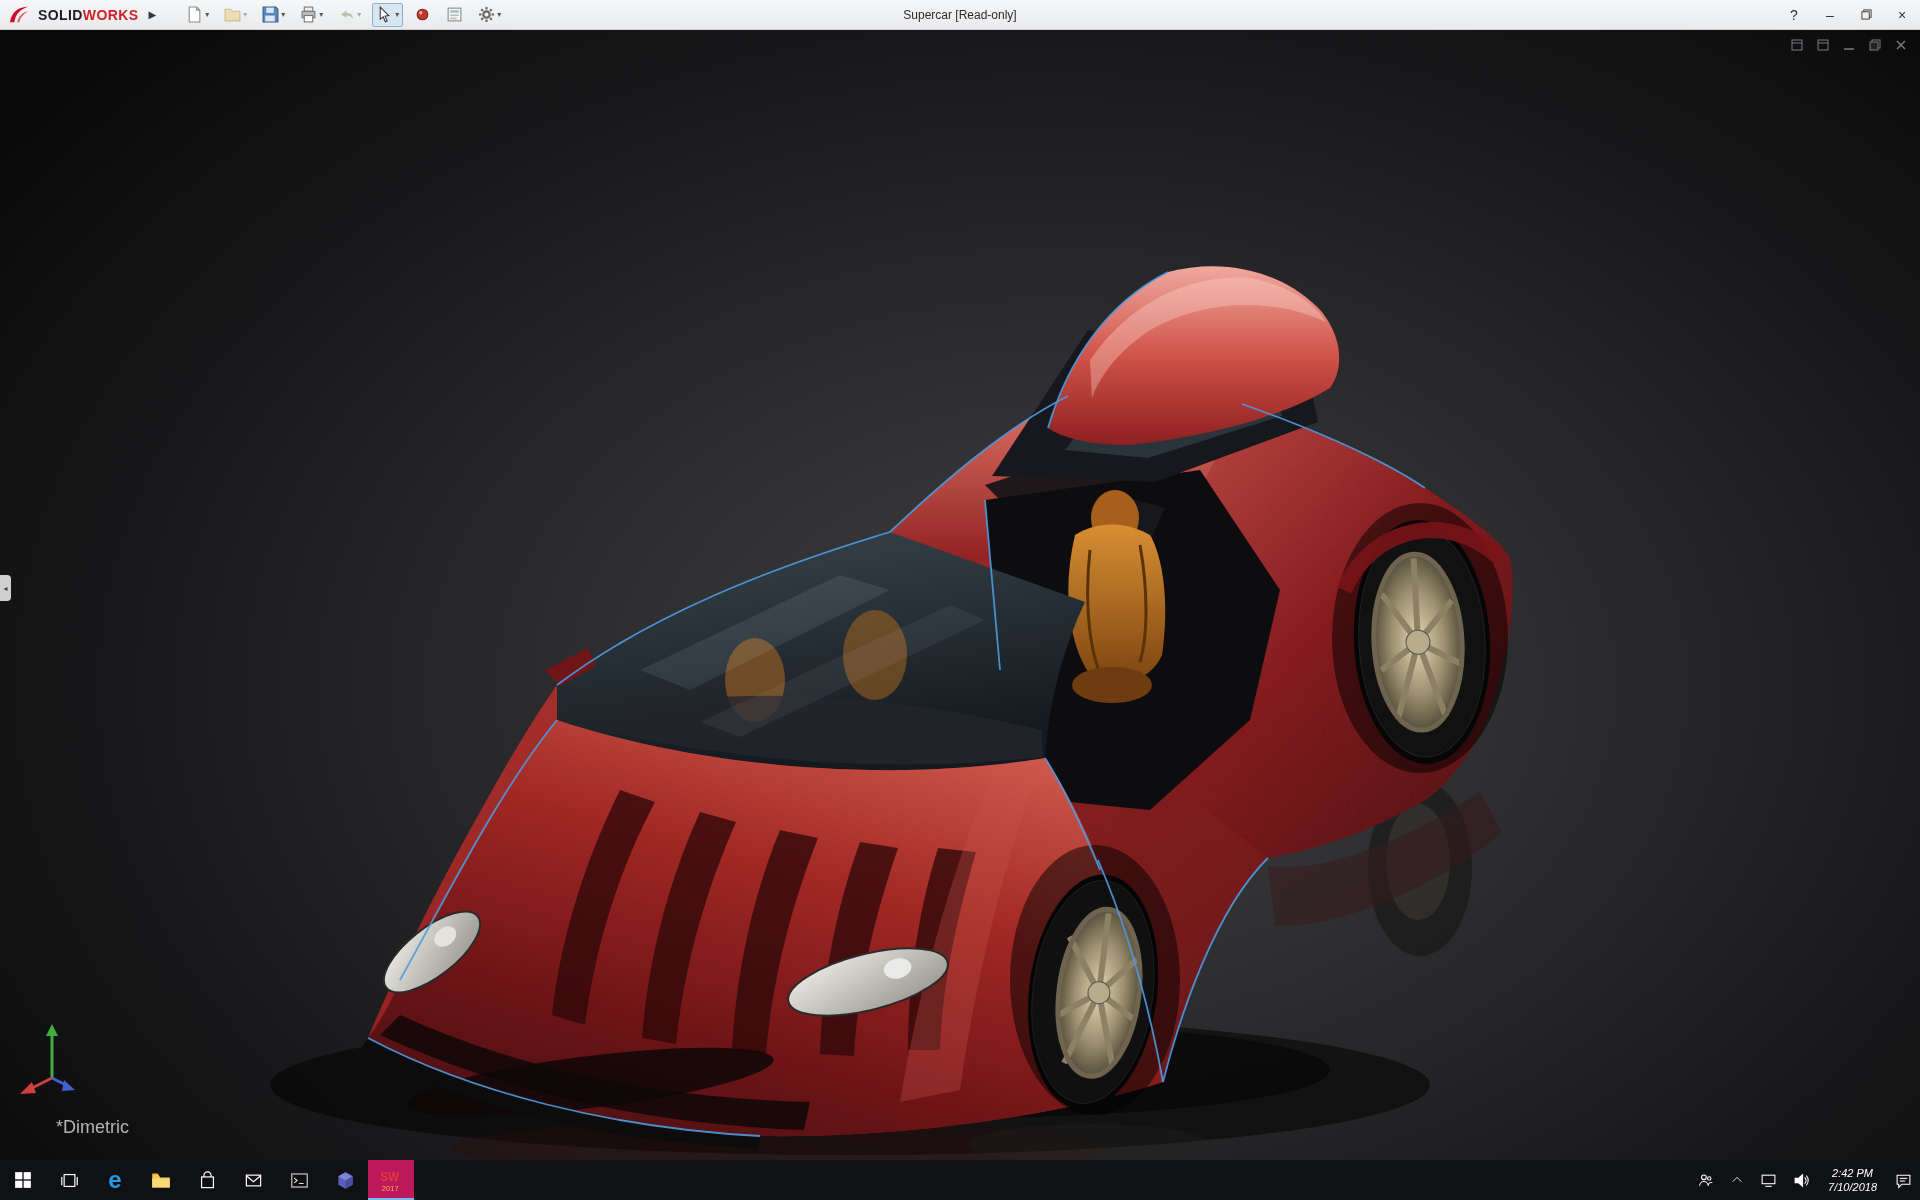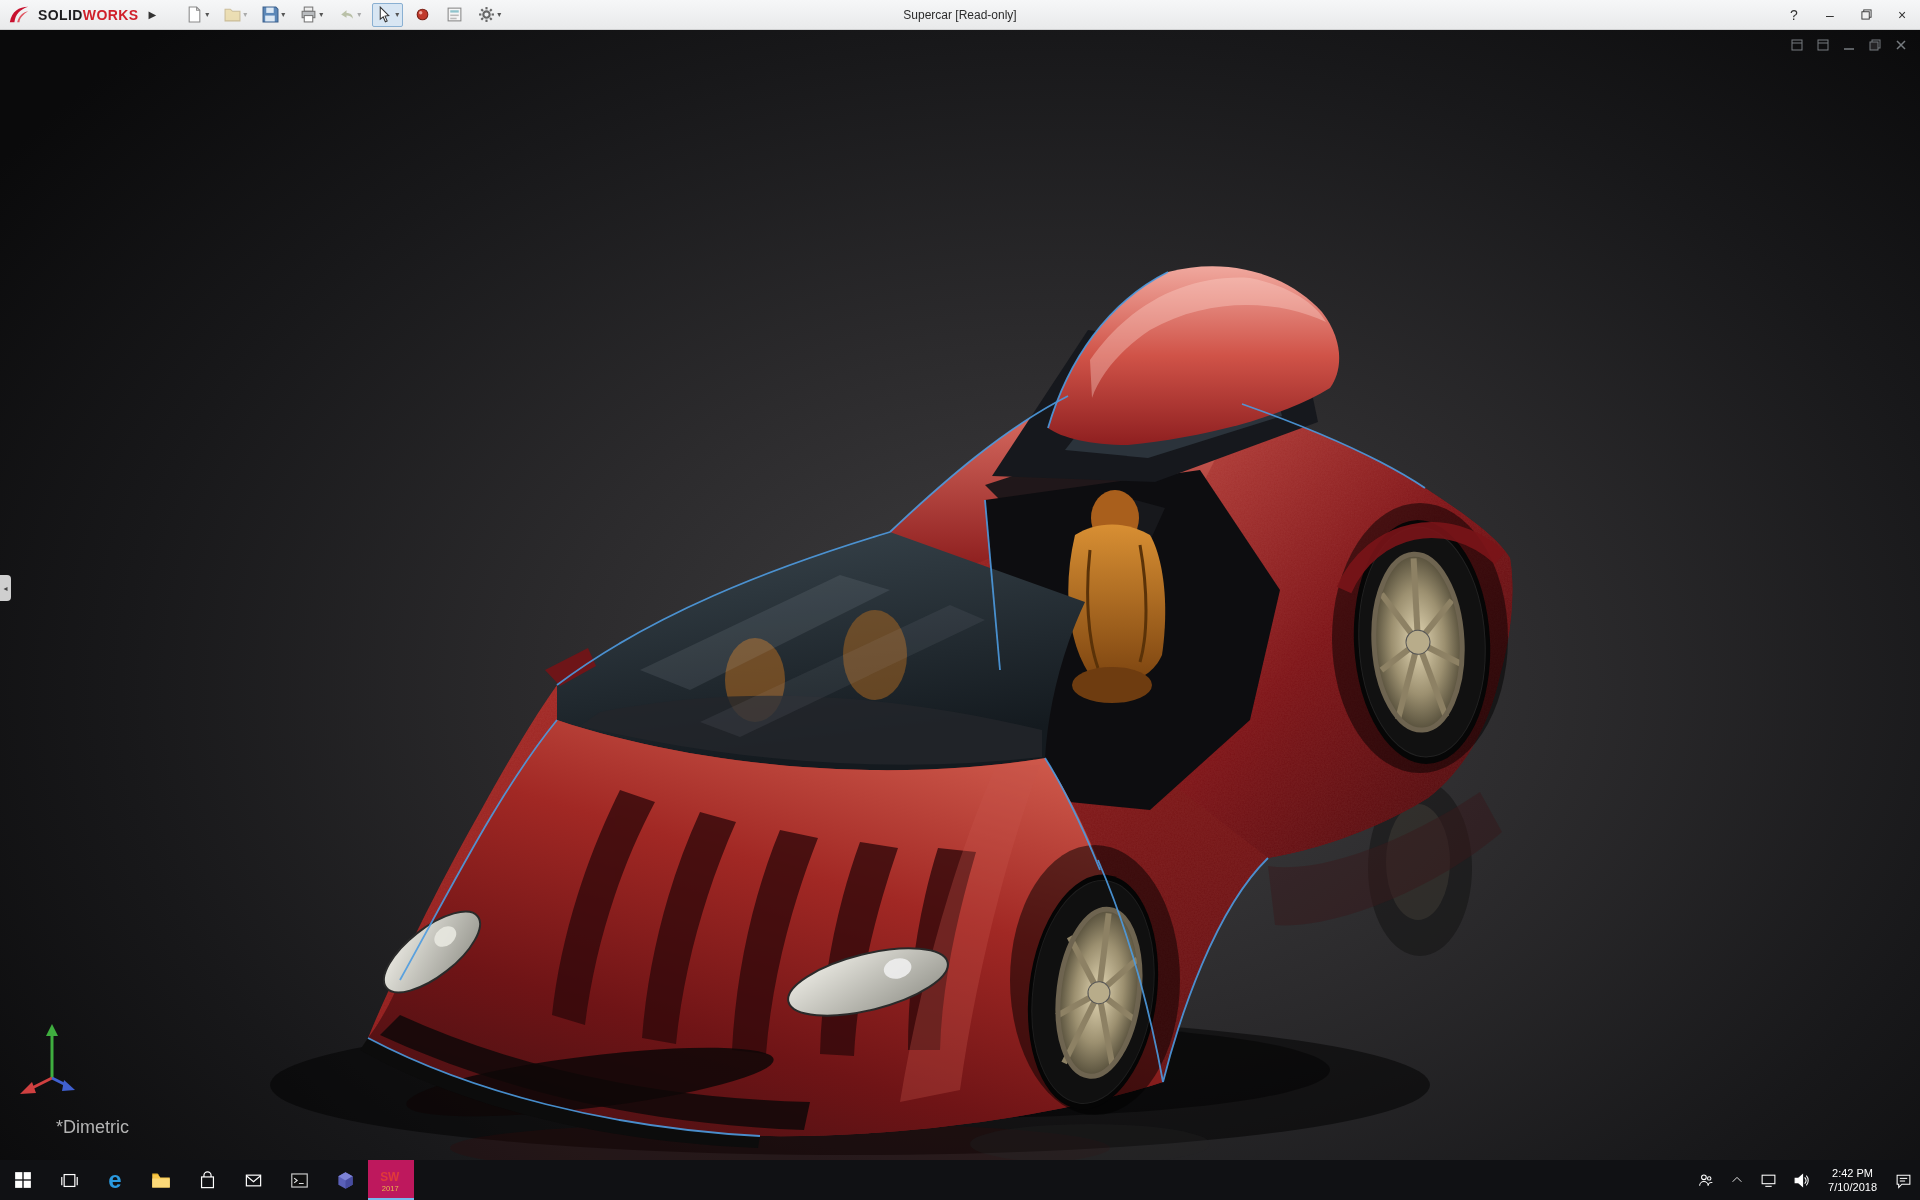--- a/index.html
+++ b/index.html
@@ -42,21 +42,21 @@
   
   .taskbar { position:absolute; left:0; right:0; bottom:0; height:40px; background:#101114;
     display:flex; align-items:stretch; z-index:40; }
   .tk-btn { width:46px; display:flex; align-items:center; justify-content:center; cursor:pointer; }
   .tk-btn.active-app { background:#be185d; box-shadow:inset 0 -2px 0 #76b9ed; }
   .search { width:330px; background:#fff; border:1px solid #50565c; display:flex;
     align-items:center; gap:9px; padding:0 10px; }
   .search input { flex:1; border:none; outline:none; font-size:13px; color:#333;
     font-family:"Liberation Sans", sans-serif; background:transparent; }
   .search input::placeholder { color:#5c5c5c; }
-  .tray { margin-left:auto; display:flex; align-items:center; gap:0; }
+  .tray { margin-left:auto; display:flex; align-items:center; gap:0;font-style:italic; }
   .tray-btn { height:40px; padding:0 8px; display:flex; align-items:center;
     justify-content:center; cursor:pointer; }
   .clock { text-align:center; font-size:11px; color:#fff; line-height:14px; padding:0 10px; }
   .edge-glyph { color:#2a9ae0; font-weight:bold; font-size:24px; line-height:1; }
 </style>
 </head>
 <body>
 
 <div id="screen">
 

